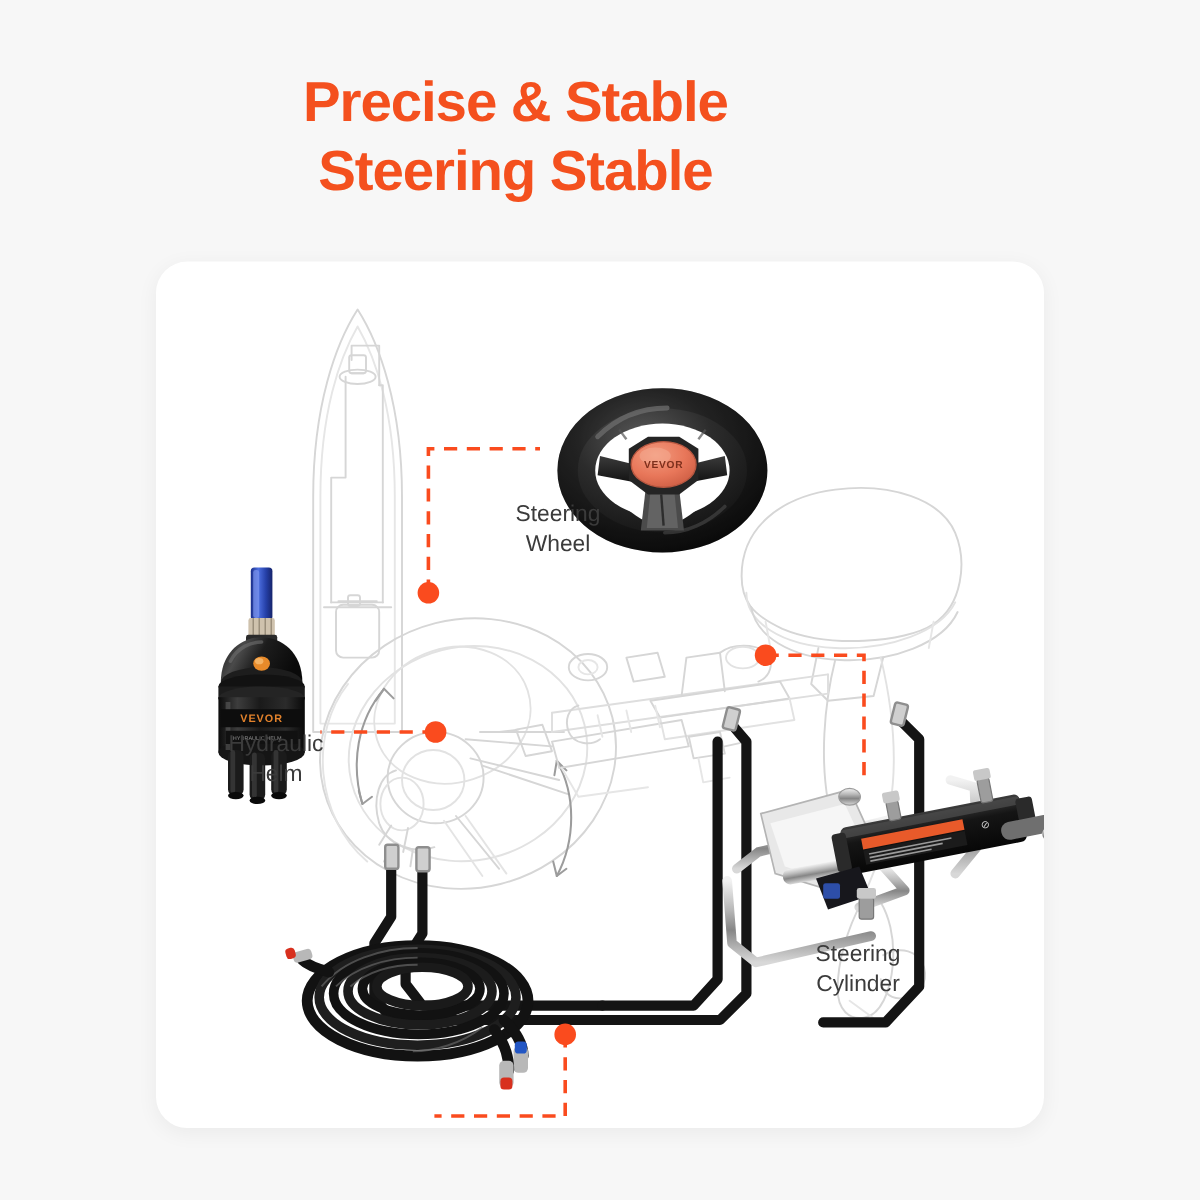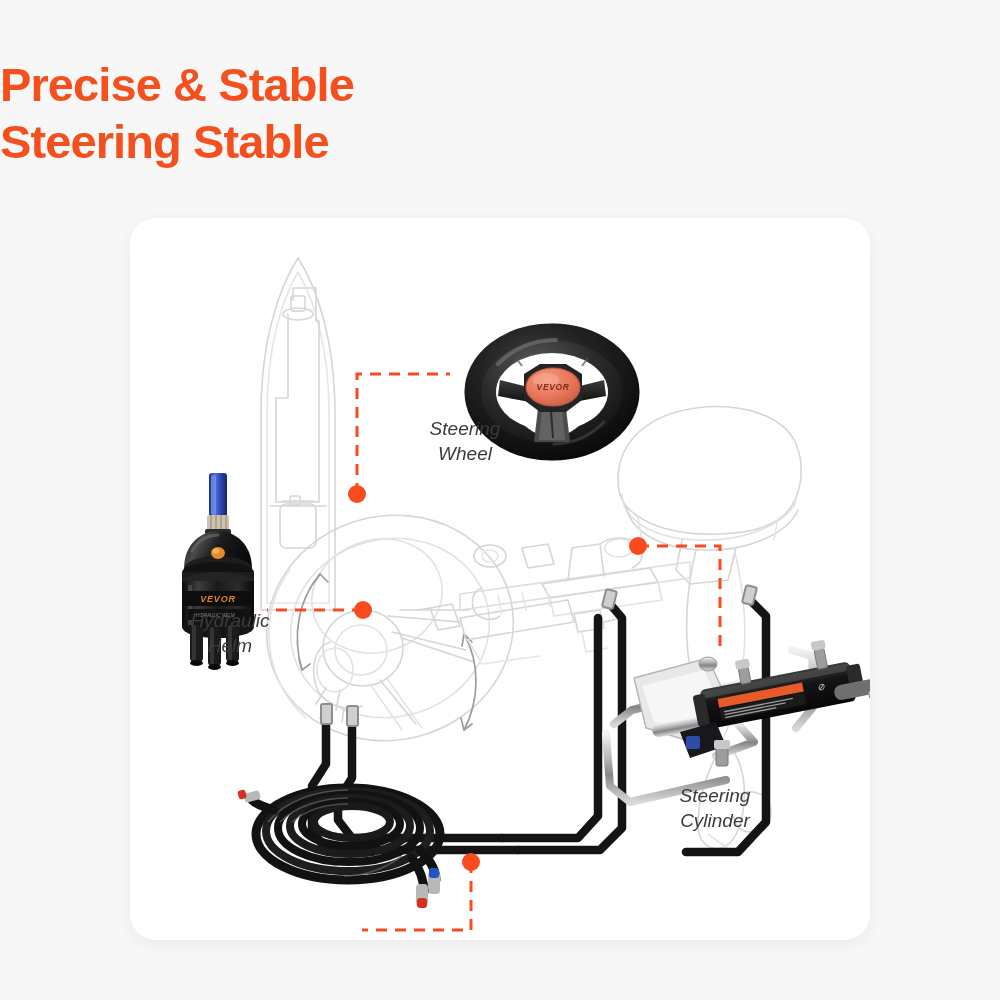--- a/index.html
+++ b/index.html
@@ -18,21 +18,21 @@
     width: 1000px;
     height: 1000px;
     background: #f7f7f7;
   }
   
   .title-block {
     position: absolute;
     top: 56px;
     left: 0;
     width: 859px;
-    text-align: left;
+    text-align: center;
   }
   .title-line {
     display: block;
     color: #f4501e;
     font-size: 47px;
     font-weight: bold;
     line-height: 1.22;
     letter-spacing: -0.9px;
   }
   
@@ -46,21 +46,20 @@
     border-radius: 26px;
     box-shadow: 0 4px 18px rgba(0,0,0,0.055);
     overflow: hidden;
   }
   .stage {
     position: absolute;
     left: 0;
     top: 0;
     width: 740px;
     height: 722px;
-    font-style: italic;
   }
   .stage svg {
     position: absolute;
     left: 0;
     top: 0;
   }
   .layer {
     position: absolute;
     left: 0; top: 0;
     width: 740px; height: 722px;

